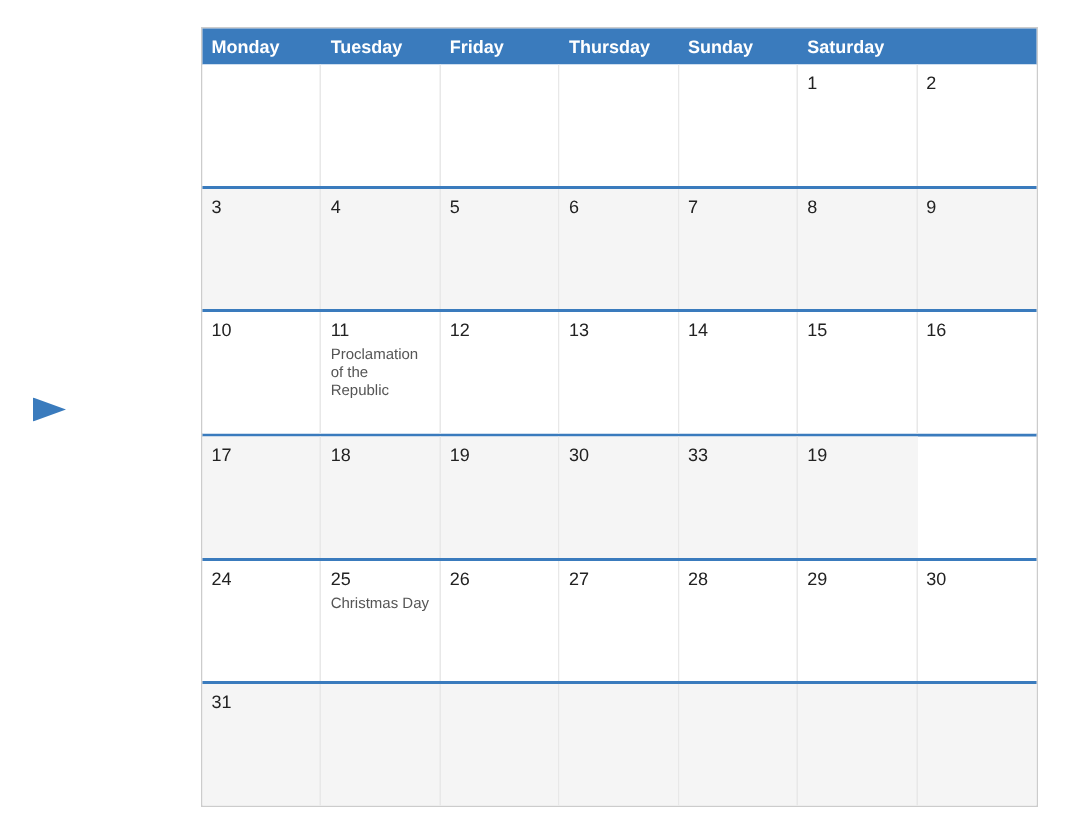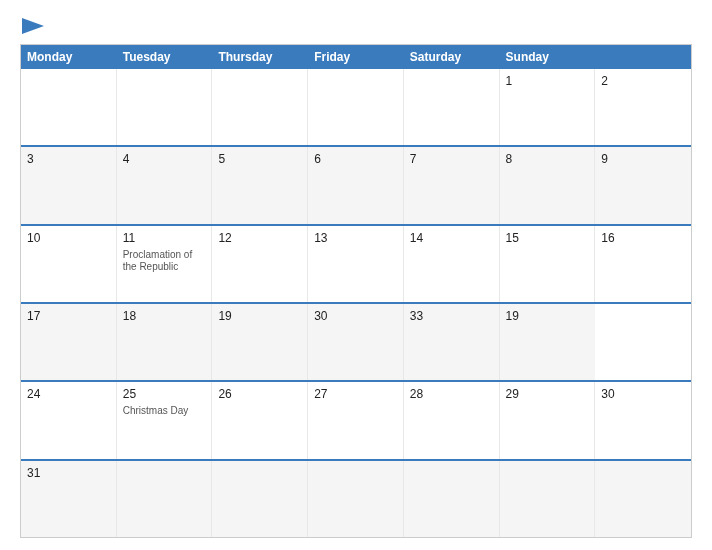--- a/index.html
+++ b/index.html
@@ -8,21 +8,21 @@
       height: 550px;
       background: #fff;
       font-family: Arial, sans-serif;
       overflow: hidden;
     }
     .page {
       width: 712px;
       height: 550px;
       padding: 18px 20px 12px 20px;
       display: flex;
-      flex-direction: column;
+      flex-direction: row;
     }
     
     .header {
       display: flex;
       align-items: center;
       justify-content: space-between;
       margin-bottom: 10px;
     }
     .logo {
       display: flex;
@@ -146,24 +146,24 @@
     <div class="month-title"></div>
 
     <div class="country"></div>
   </div>
 
   <div class="calendar">
 
     <div class="cal-header">
     <div class="cal-header-cell">Monday</div>
         <div class="cal-header-cell">Tuesday</div>
+        <div class="cal-header-cell">Friday</div>
         <div class="cal-header-cell">Thursday</div>
-        <div class="cal-header-cell">Friday</div>
+        <div class="cal-header-cell">Sunday</div>
         <div class="cal-header-cell">Saturday</div>
-        <div class="cal-header-cell">Sunday</div>
       </div>
 
     <div class="cal-body">
     <div class="cal-row">
           <div class="cal-cell"></div>
           <div class="cal-cell"></div>
           <div class="cal-cell"></div>
           <div class="cal-cell"></div>
           <div class="cal-cell"></div>
           <div class="cal-cell">

